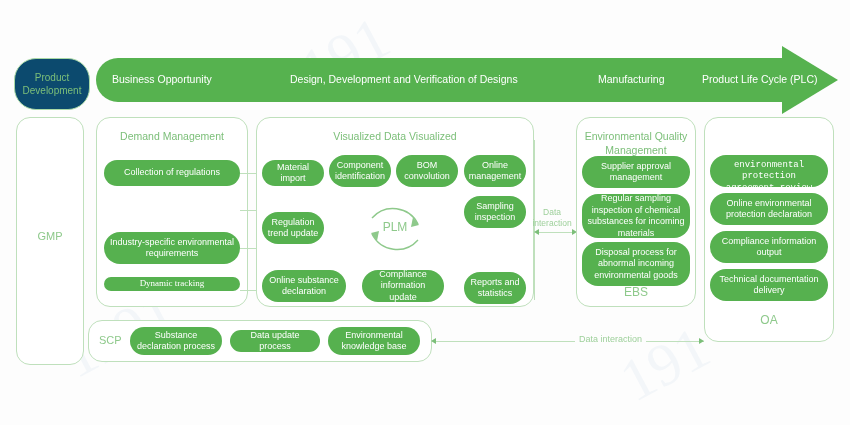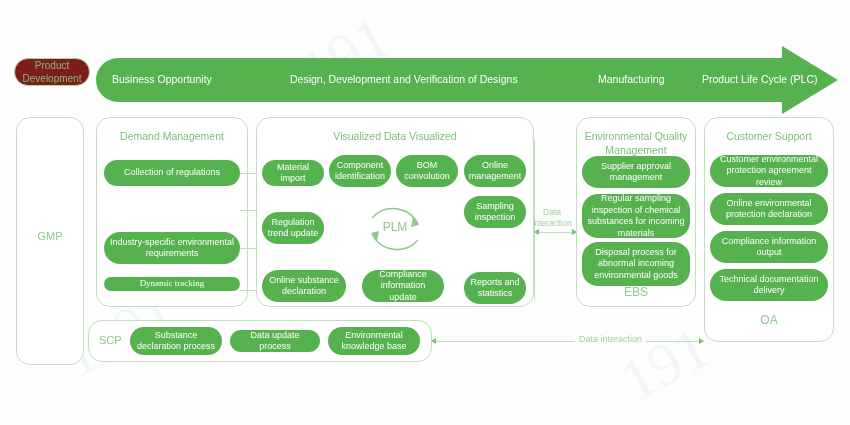--- a/index.html
+++ b/index.html
@@ -23,24 +23,24 @@
     pointer-events: none;
     user-select: none;
     transform: rotate(-28deg);
     white-space: nowrap;
   }
 
   
   .pd-pill {
     position: absolute;
     left: 14px; top: 58px;
-    width: 76px; height: 28px;
+    width: 76px; height: 52px;
     border: 1px solid #a9d9a6;
     border-radius: 22px;
-    background: #7f1d1d;
+    background: #0c4a6e;
     display: flex; align-items: center; justify-content: center;
     text-align: center;
     color: #7cbf79;
     font-size: 10px;
     line-height: 13px;
     box-sizing: border-box;
   }
   .arrowbar {
     position: absolute;
     left: 96px; top: 58px;
@@ -238,25 +238,24 @@
   <div class="panel" style="left:576px; top:117px; width:120px; height:190px;">
     <div class="panel-title" style="top:11px;">Environmental Quality Management</div>
     <div class="panel-footer" style="top:167px;">EBS</div>
   </div>
 
   <div class="pill" style="left:582px; top:156px; width:108px; height:32px;">Supplier approval management</div>
   <div class="pill" style="left:582px; top:194px; width:108px; height:44px;">Regular sampling inspection of chemical substances for incoming materials</div>
   <div class="pill" style="left:582px; top:242px; width:108px; height:44px;">Disposal process for abnormal incoming environmental goods</div>
 
   <div class="panel" style="left:704px; top:117px; width:130px; height:225px;">
-    <div class="panel-title" style="top:11px;">Customer Support</div>
     <div class="panel-footer" style="top:195px;">OA</div>
   </div>
 
-  <div class="pill" style="left:710px; top:155px; width:118px; height:32px;">Customer environmental protection agreement review</div>
+  <div class="pill" style="left:710px; top:155px; width:118px; height:32px;font-family:Liberation Mono, monospace;">Customer environmental protection agreement review</div>
   <div class="pill" style="left:710px; top:193px; width:118px; height:32px;">Online environmental protection declaration</div>
   <div class="pill" style="left:710px; top:231px; width:118px; height:32px;">Compliance information output</div>
   <div class="pill" style="left:710px; top:269px; width:118px; height:32px;">Technical documentation delivery</div>
 
   <div class="panel" style="left:88px; top:320px; width:344px; height:42px;">
     <div style="position:absolute; left:10px; top:13px; color:#8ec98b; font-size:11px;">SCP</div>
   </div>
 
   <div class="pill" style="left:130px; top:327px; width:92px; height:28px;">Substance declaration process</div>
   <div class="pill" style="left:230px; top:330px; width:90px; height:22px;">Data update process</div>

